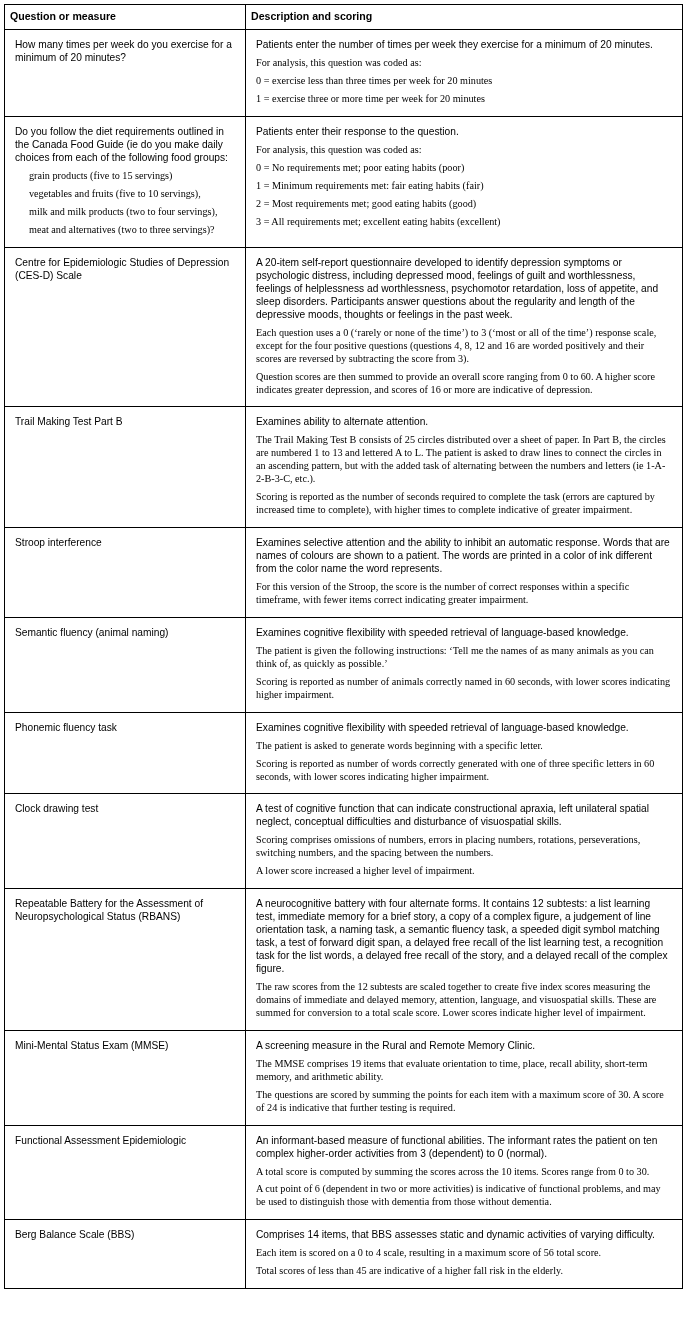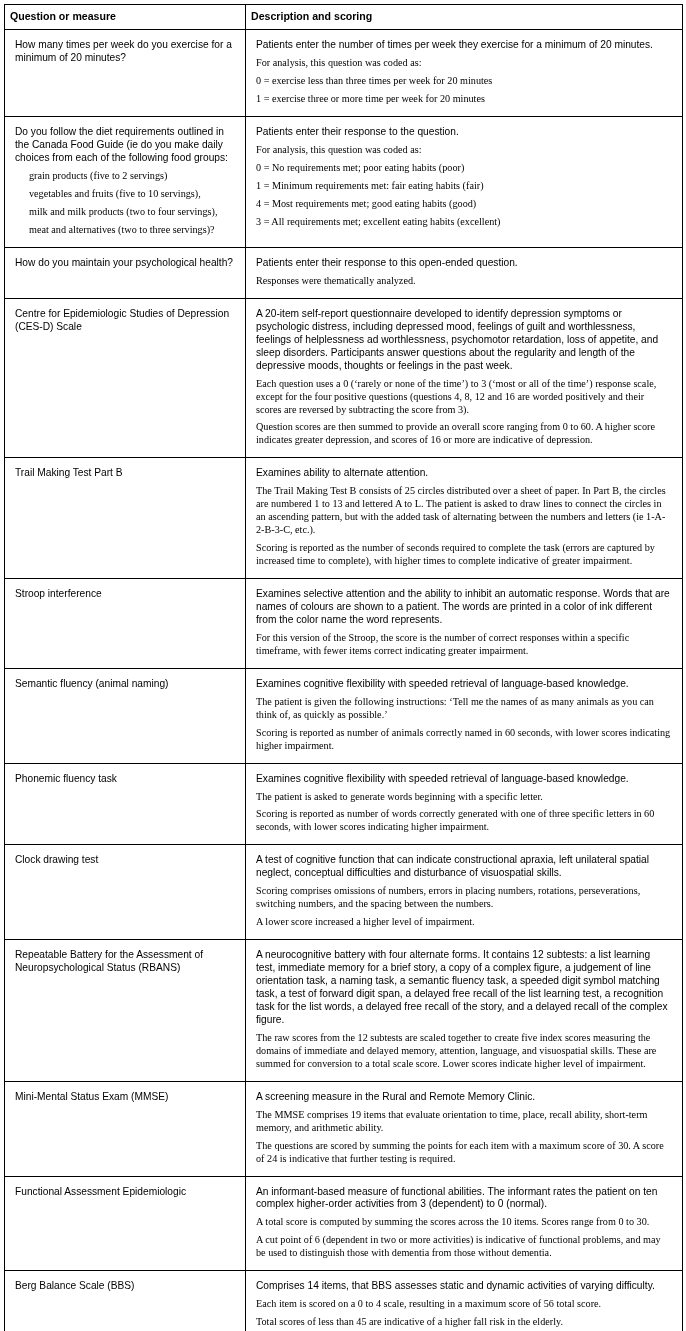--- a/index.html
+++ b/index.html
@@ -80,54 +80,41 @@
               <p>0 = exercise less than three times per week for 20 minutes</p>
               <p>1 = exercise three or more time per week for 20 minutes</p>
             </div>
           </td>
         </tr>
         <tr>
           <td>
             <div class="cellblock">
               <p>Do you follow the diet requirements outlined in the Canada Food Guide (ie do you make daily choices from each of the following food groups:</p>
               <p>
-                <span class="indent">	grain products (five to  2 servings)</span>
+                <span class="indent">	grain products (five to  15 servings)</span>
               </p>
               <p>
                 <span class="indent">	vegetables and fruits (five to 10 servings),</span>
               </p>
               <p>
                 <span class="indent">	milk and milk products (two to four servings),</span>
               </p>
               <p>
                 <span class="indent">	meat and alternatives (two to three servings)?</span>
               </p>
             </div>
           </td>
           <td>
             <div class="cellblock">
               <p>Patients enter their response to the question.</p>
               <p>For analysis, this question was coded as:</p>
               <p>0 = No requirements met; poor eating habits (poor)</p>
               <p>1 = Minimum requirements met: fair eating habits (fair)</p>
-              <p>4 = Most requirements met; good eating habits (good)</p>
+              <p>2 = Most requirements met; good eating habits (good)</p>
               <p>3 = All requirements met; excellent eating habits (excellent)</p>
-            </div>
-          </td>
-        </tr>
-        <tr>
-          <td>
-            <div class="cellblock">
-              <p>How do you maintain your psychological health?</p>
-            </div>
-          </td>
-          <td>
-            <div class="cellblock">
-              <p>Patients enter their response to this open-ended question.</p>
-              <p>Responses were thematically analyzed.</p>
             </div>
           </td>
         </tr>
         <tr>
           <td>
             <div class="cellblock">
               <p>Centre for Epidemiologic Studies of Depression (CES-D) Scale</p>
             </div>
           </td>
           <td>

